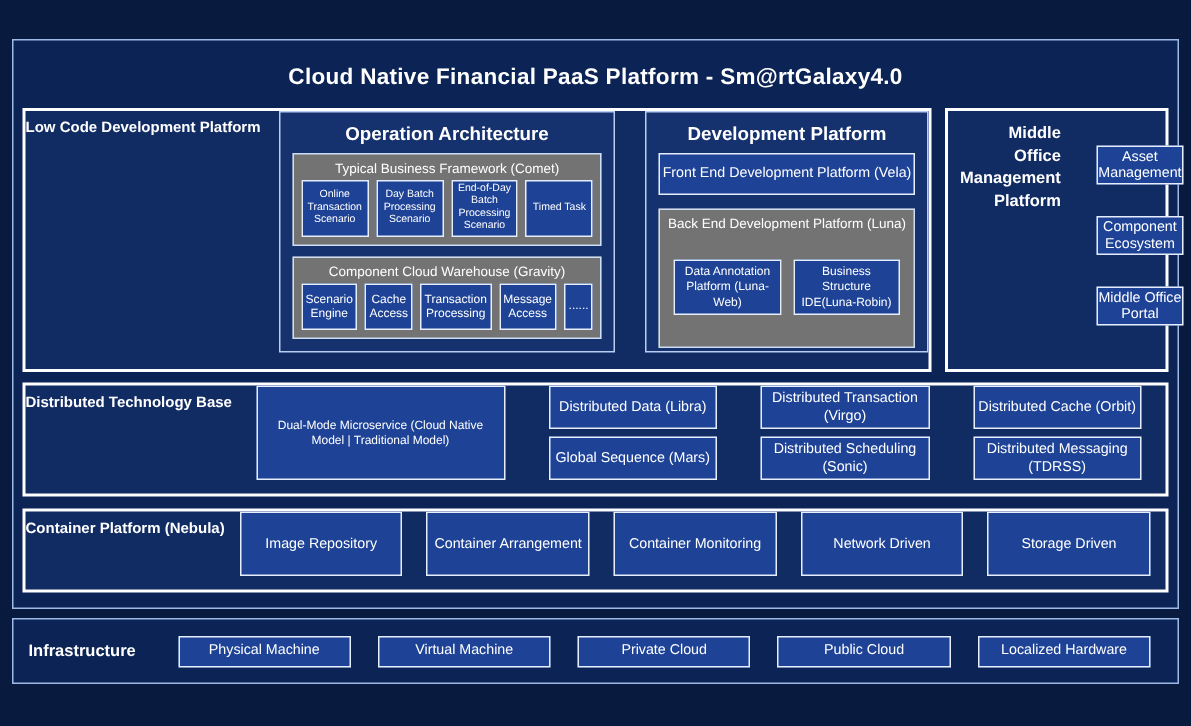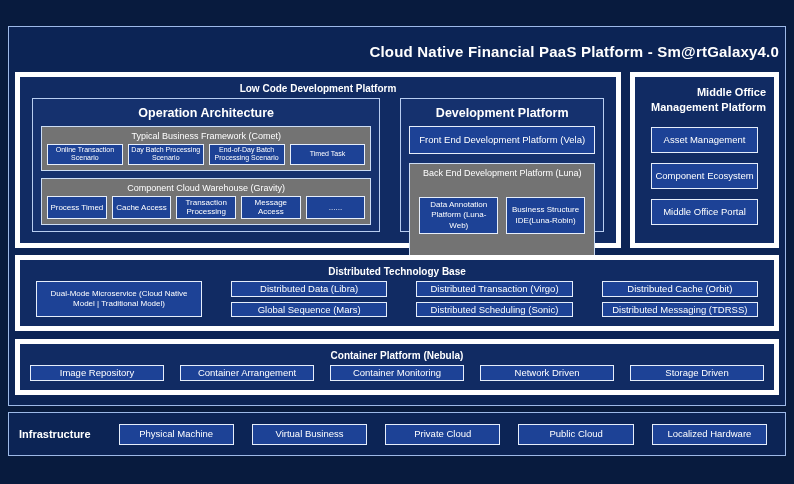--- a/index.html
+++ b/index.html
@@ -13,30 +13,30 @@
   .page { width: 794px; height: 484px; padding: 26px 8px 0; }
 
   .main-box {
     height: 380px;
     background: #0c2455;
     border: 1px solid #9db9e8;
     padding: 0 6px;
     display: flex; flex-direction: column;
   }
   .page-title {
-    text-align: right;
+    text-align: center;
     font-size: 15px; font-weight: bold;
     padding: 16px 0 12px;
     letter-spacing: .2px;
   }
 
   .section {
     background: #112b63;
-    border: 5px solid #ffffff;
-    display: flex; flex-direction: column;
+    border: 2px solid #ffffff;
+    display: flex; flex-direction: row;
   }
   .section-title {
     text-align: center;
     font-size: 10px; font-weight: bold;
     padding: 6px 0 4px;
     flex: 0 0 auto;
   }
 
   .top-row { display: flex; gap: 9px; height: 176px; }
   .lowcode { flex: 1; }
@@ -152,21 +152,21 @@
                 <div class="leaf">Online Transaction Scenario</div>
                 <div class="leaf">Day Batch Processing Scenario</div>
                 <div class="leaf">End-of-Day Batch Processing Scenario</div>
                 <div class="leaf">Timed Task</div>
               </div>
             </div>
 
             <div class="group-box gravity">
               <div class="group-title">Component Cloud Warehouse (Gravity)</div>
               <div class="leaf-row">
-                <div class="leaf">Process Timed</div>
+                <div class="leaf">Scenario Engine</div>
                 <div class="leaf">Cache Access</div>
                 <div class="leaf">Transaction Processing</div>
                 <div class="leaf">Message Access</div>
                 <div class="leaf">......</div>
               </div>
             </div>
           </div>
 
           <div class="subsection devplat">
             <div class="subsection-title">Development Platform</div>
@@ -219,20 +219,20 @@
         <div class="leaf">Storage Driven</div>
       </div>
     </div>
 
   </div>
 
   <div class="infra-box">
     <div class="infra-label">Infrastructure</div>
     <div class="infra-row">
       <div class="leaf">Physical Machine</div>
-      <div class="leaf">Virtual Business</div>
+      <div class="leaf">Virtual Machine</div>
       <div class="leaf">Private Cloud</div>
       <div class="leaf">Public Cloud</div>
       <div class="leaf">Localized Hardware</div>
     </div>
   </div>
 
 </div>
 
 </body></html>

